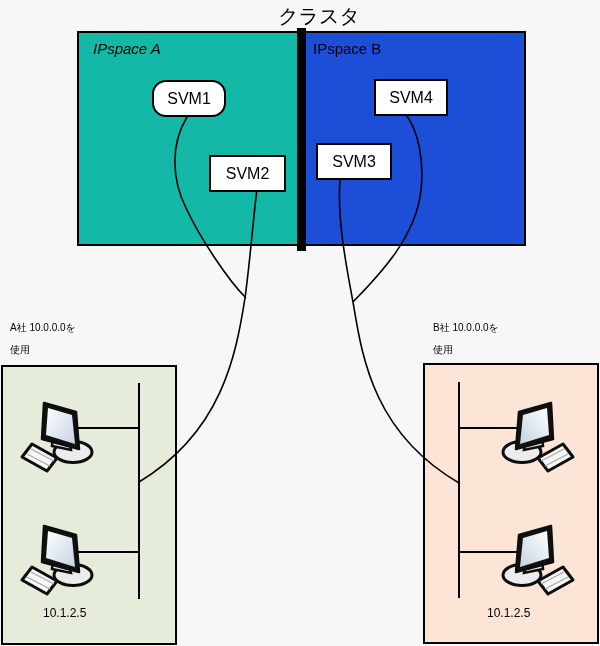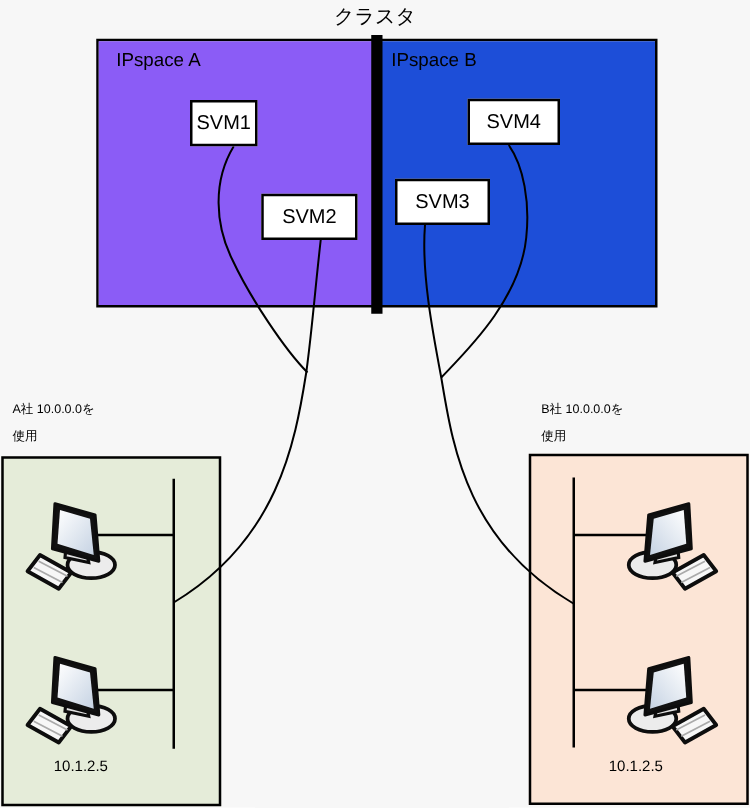--- a/index.html
+++ b/index.html
@@ -1,31 +1,31 @@
 <!DOCTYPE html>
 <html><head>
 <meta charset="utf-8">
 <style>
   html,body{margin:0;padding:0;}
   body{font-family:"Liberation Sans","DejaVu Sans",sans-serif;}
   .stage{position:relative;width:600px;height:646px;background:#f7f7f7;overflow:hidden;}
 
   
-  .cluster-title{position:absolute;left:240px;top:3px;width:120px;text-align:center;
-    font-size:16px;color:#000;}
+  .cluster-title{position:absolute;left:240px;top:3px;width:120px;text-align:right;
+    font-size:20px;color:#000;}
   .cluster-box{position:absolute;left:77px;top:31px;width:449px;height:215px;
     border:2px solid #000;box-sizing:border-box;display:flex;z-index:1;}
   .half{height:100%;box-sizing:border-box;padding:7px 0 0 14px;font-size:15px;color:#000;}
-  .half.a{width:220px;background:#8b5cf6;}
+  .half.a{width:220px;background:#14b8a6;font-style:italic;}
   .half.b{flex:1;background:#1d4ed8;}
   .divider{position:absolute;left:297px;top:28px;width:9px;height:223px;background:#000;z-index:2;}
 
   .svm{position:absolute;background:#fff;border:2px solid #000;box-sizing:border-box;
     display:flex;align-items:center;justify-content:center;font-size:16px;color:#000;z-index:4;}
-  .svm1{left:152px;top:80px;width:54px;height:37px;}
+  .svm1{left:152px;top:80px;width:74px;height:37px;border-radius:14px;}
   .svm2{left:209px;top:143px;width:77px;height:37px;margin-top:12px;}
   .svm3{left:316px;top:143px;width:76px;height:37px;}
   .svm4{left:374px;top:79px;width:74px;height:37px;}
 
   
   .net-caption{position:absolute;font-size:10px;line-height:22px;color:#000;z-index:4;}
   .cap-a{left:10px;top:317px;}
   .cap-b{left:433px;top:317px;}
   .net-box{position:absolute;border:2px solid #000;box-sizing:border-box;z-index:1;}
   .net-a{left:1px;top:365px;width:176px;height:280px;background:#e5ecd9;}

